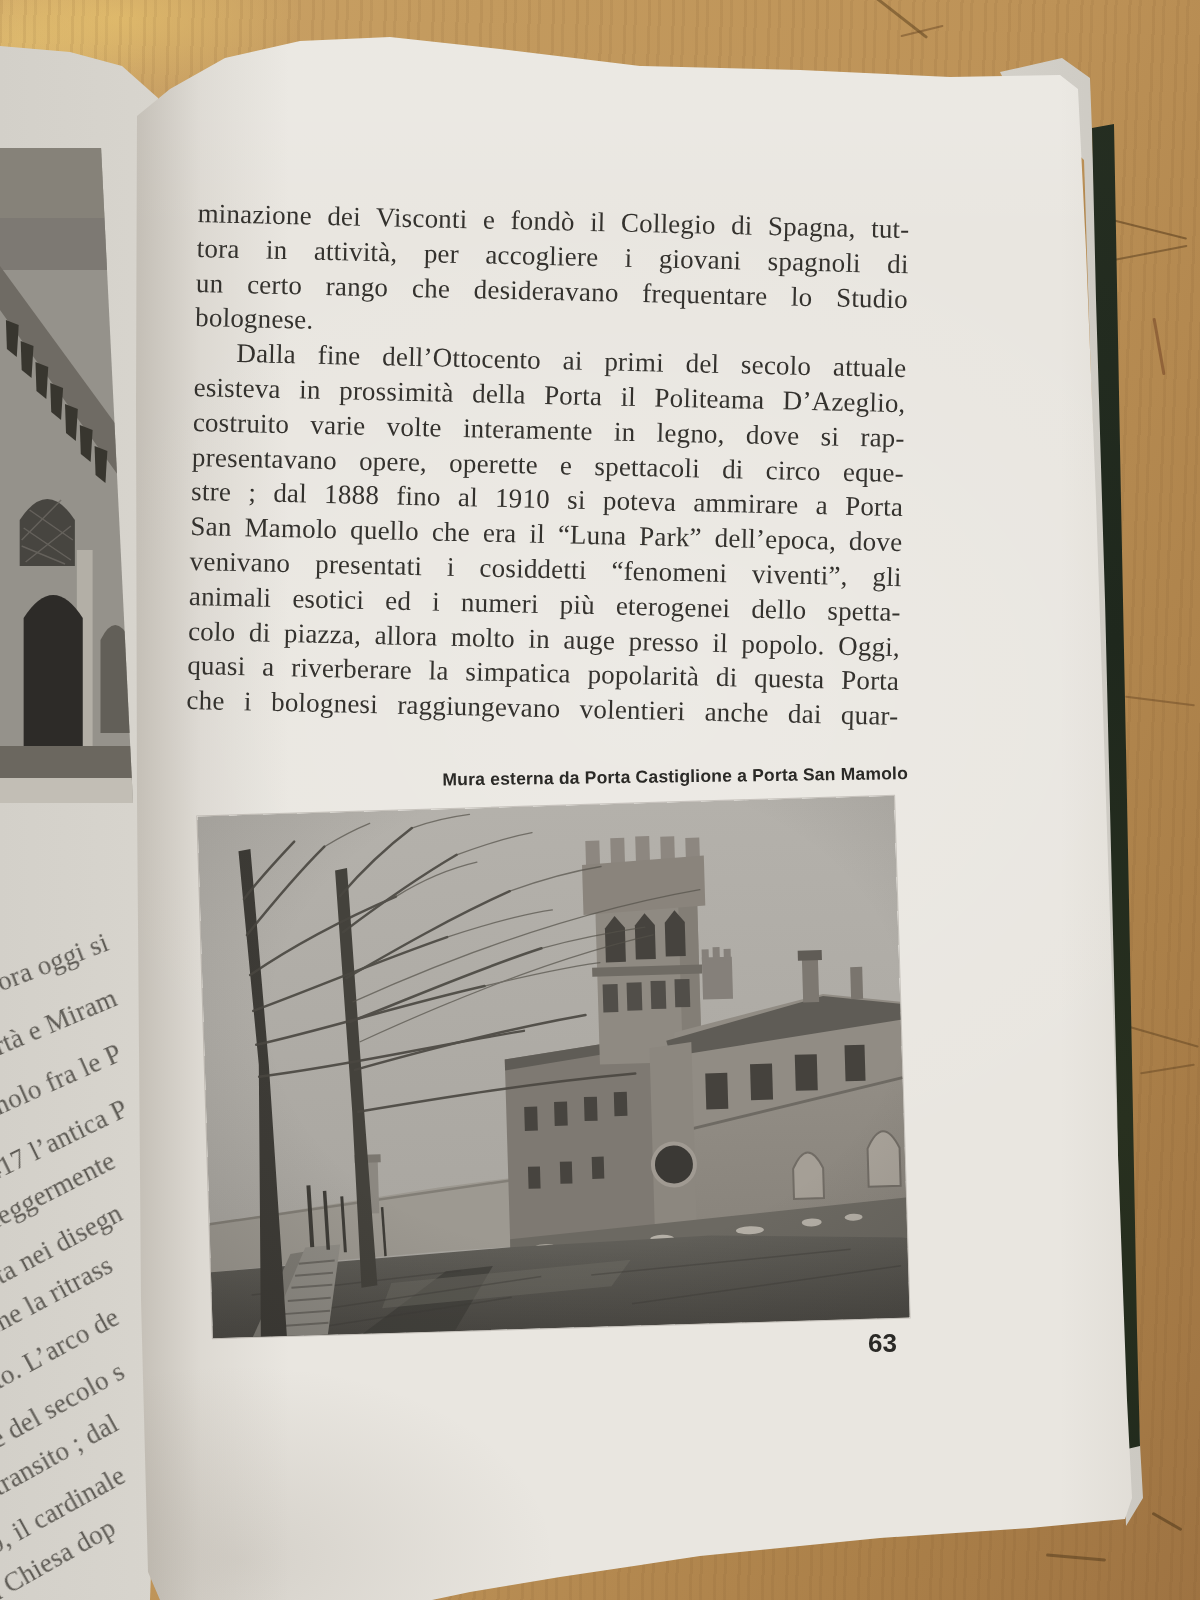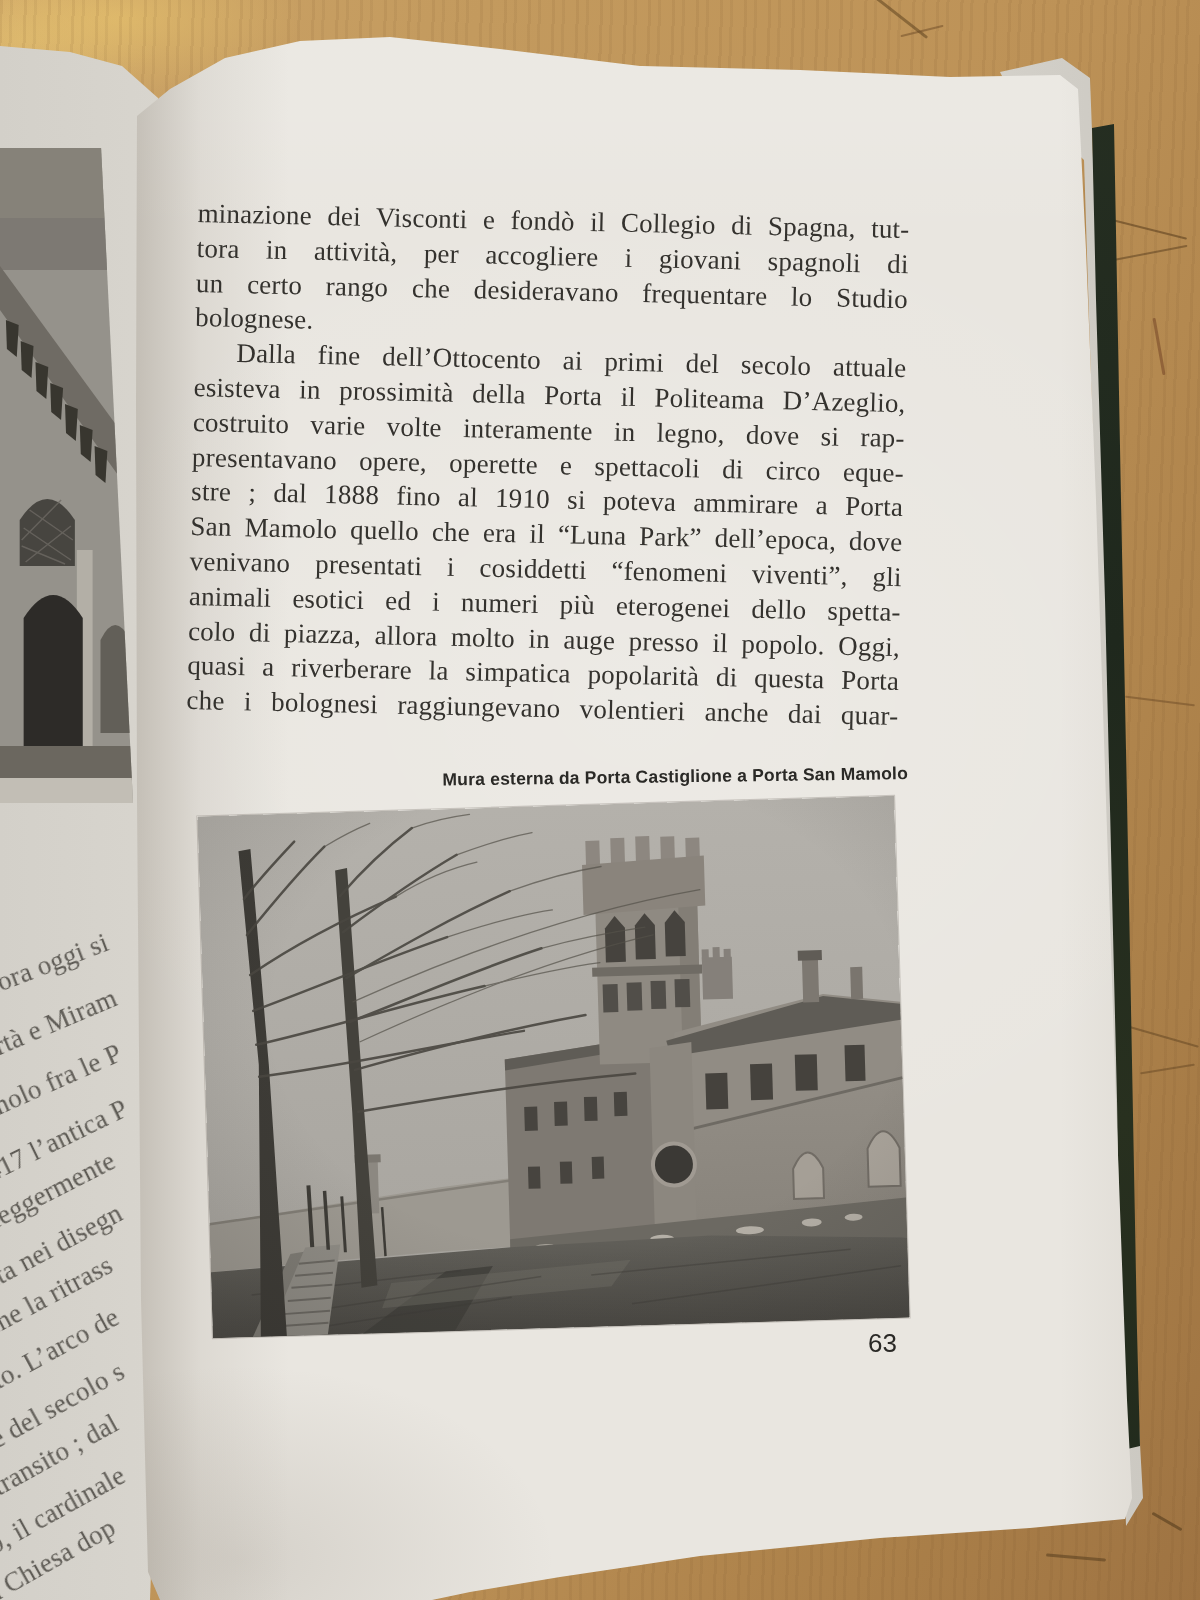--- a/index.html
+++ b/index.html
@@ -52,21 +52,21 @@
   .bl.indent{padding-left:42px;}
 
   .caption{position:absolute;left:198px;top:768px;width:710px;text-align:right;
     transform:rotate(-.8deg);font-family:"Liberation Sans",sans-serif;
     font-weight:bold;font-size:17.5px;color:#2a2926;letter-spacing:.2px;}
 
   .photo{position:absolute;left:205px;top:806px;width:697px;height:522px;
     transform:rotate(-1.7deg);transform-origin:center;overflow:hidden;
     box-shadow:0 0 0 1px rgba(90,85,75,.25);}
   .page-num{position:absolute;left:868px;top:1328px;font-family:"Liberation Sans",sans-serif;
-    font-weight:normal;font-size:26px;color:#2a2926;}
+    font-weight:bold;font-size:26px;color:#2a2926;}
 </style>
 </head>
 <body>
 
 <div class="scene">
 
   <div class="layer wood"></div>
   <div class="layer grain"></div>
   <div class="scratch" style="left:845px;top:8px;width:92px;height:3px;background:#5f431f;opacity:.55;transform:rotate(38deg);"></div>
   <div class="scratch" style="left:900px;top:30px;width:44px;height:2px;background:#6b4a26;opacity:.5;transform:rotate(-14deg);"></div>

